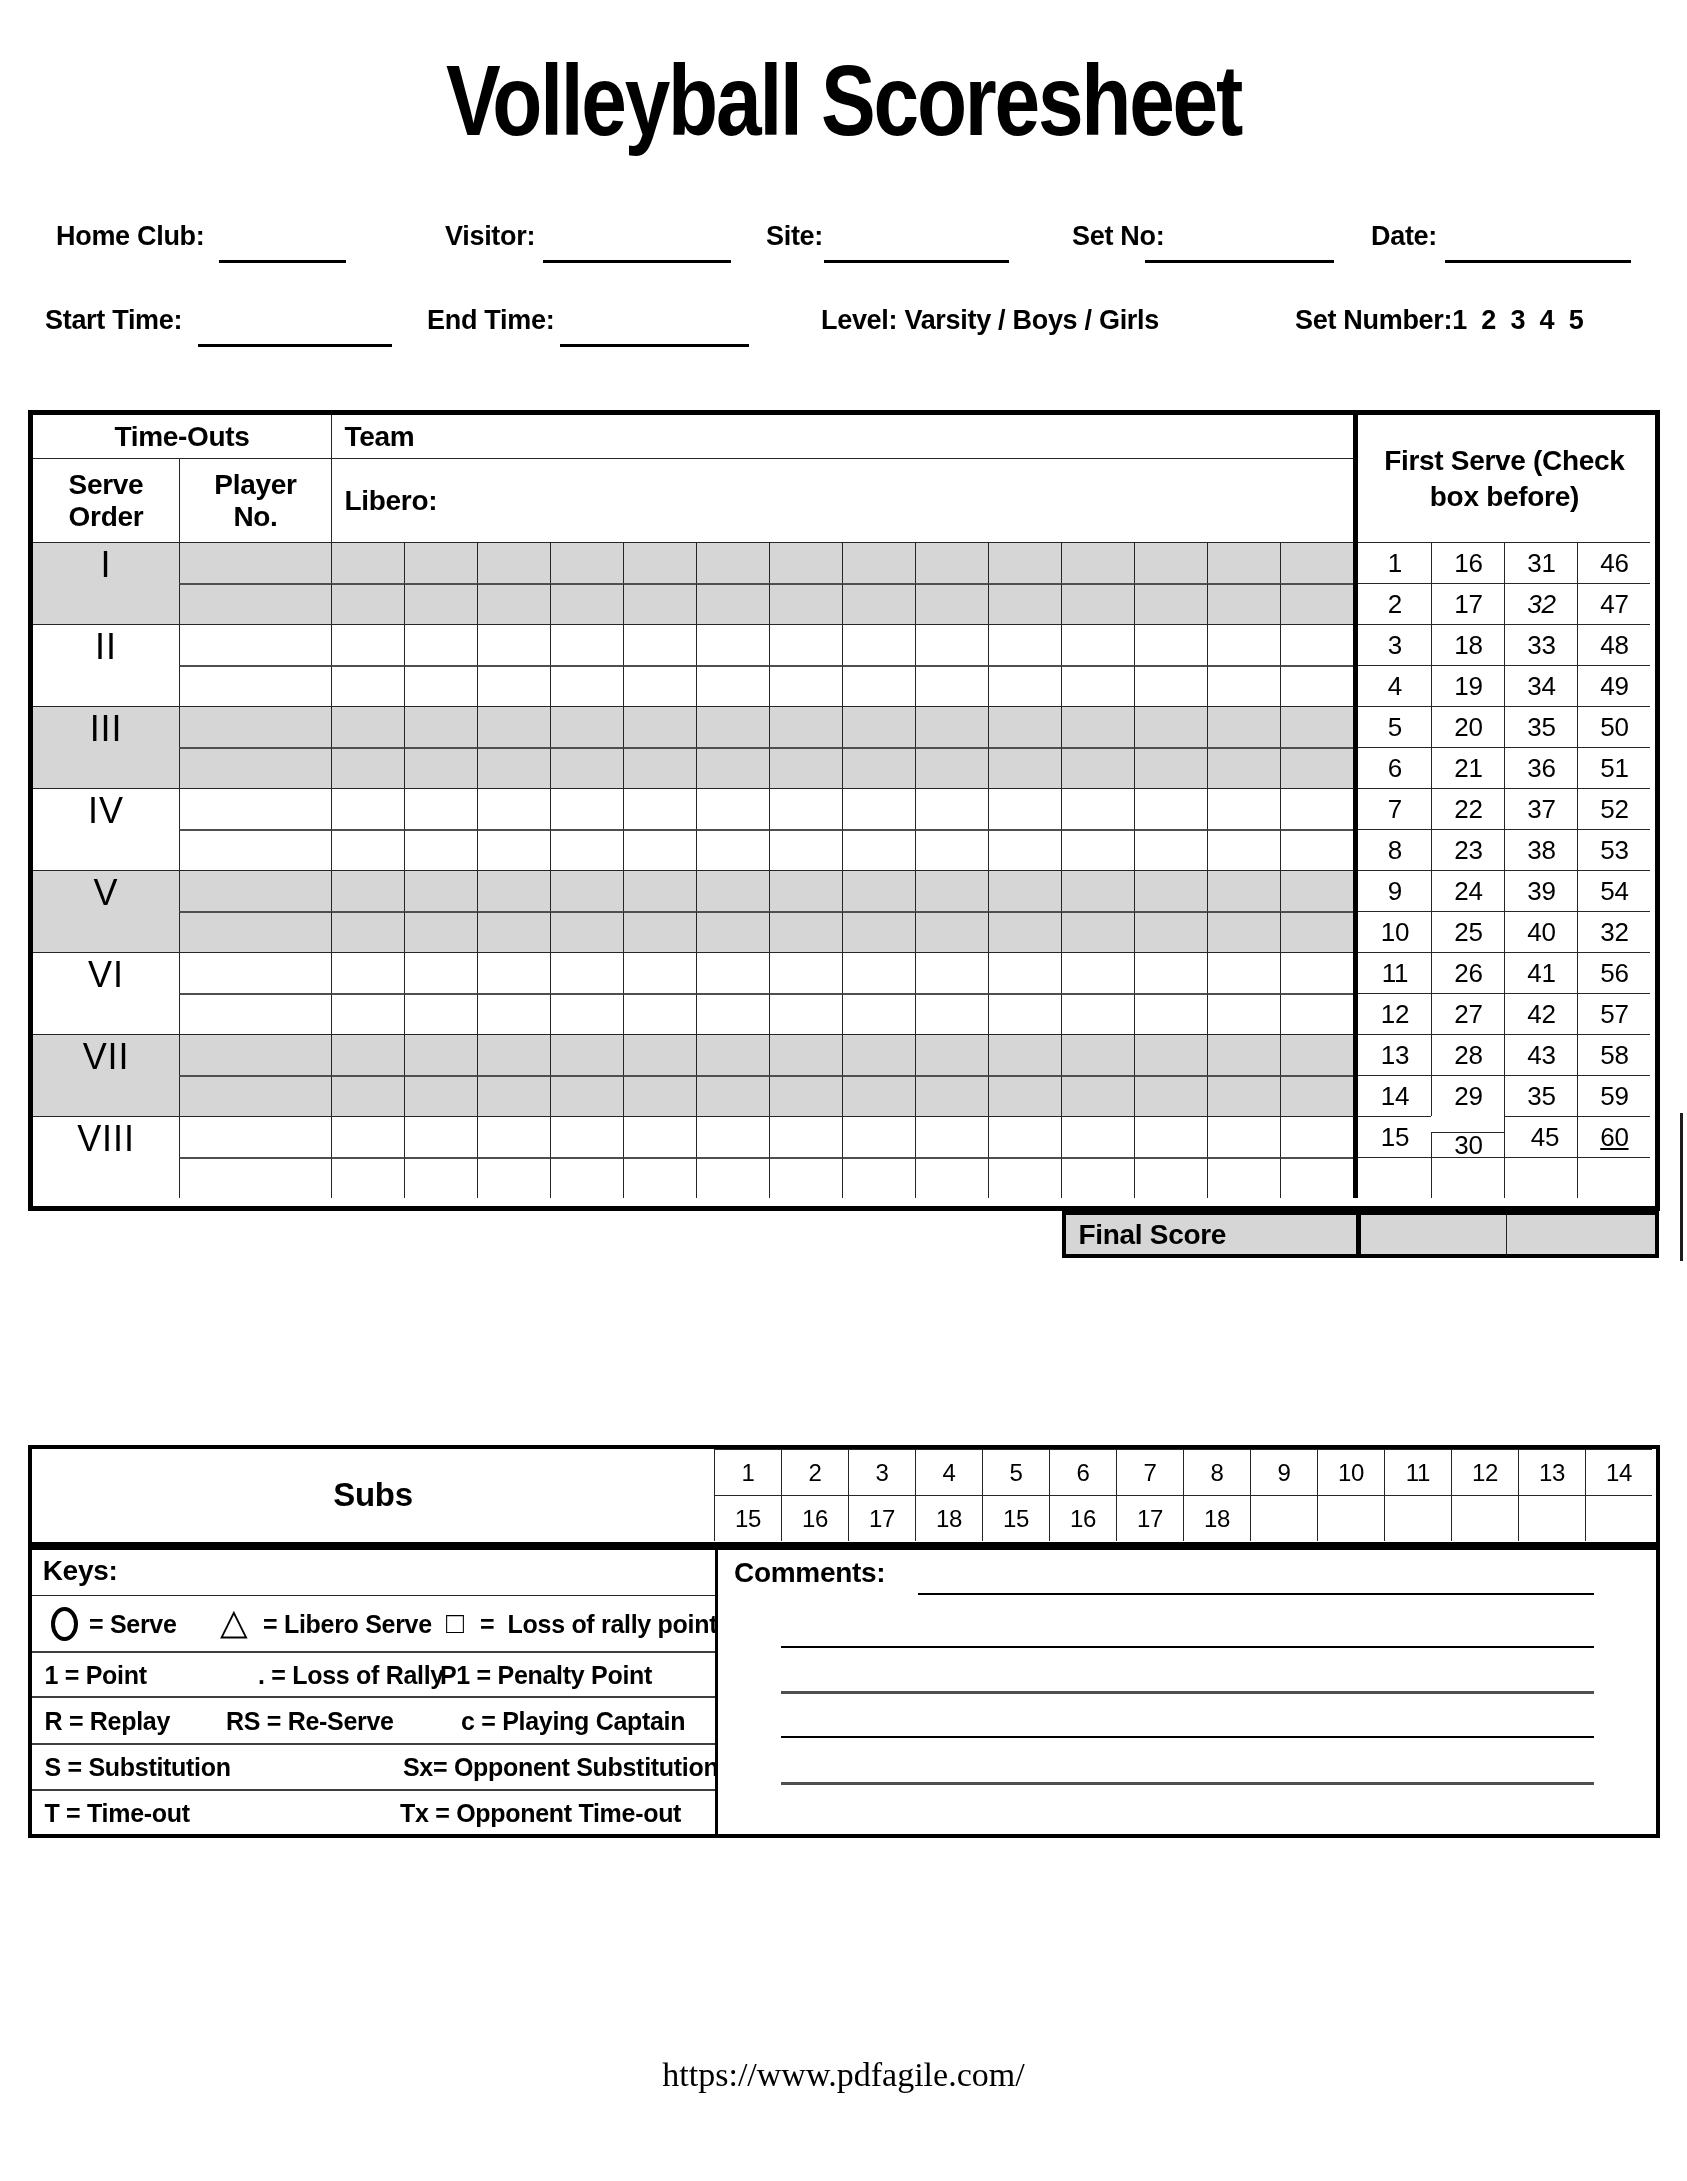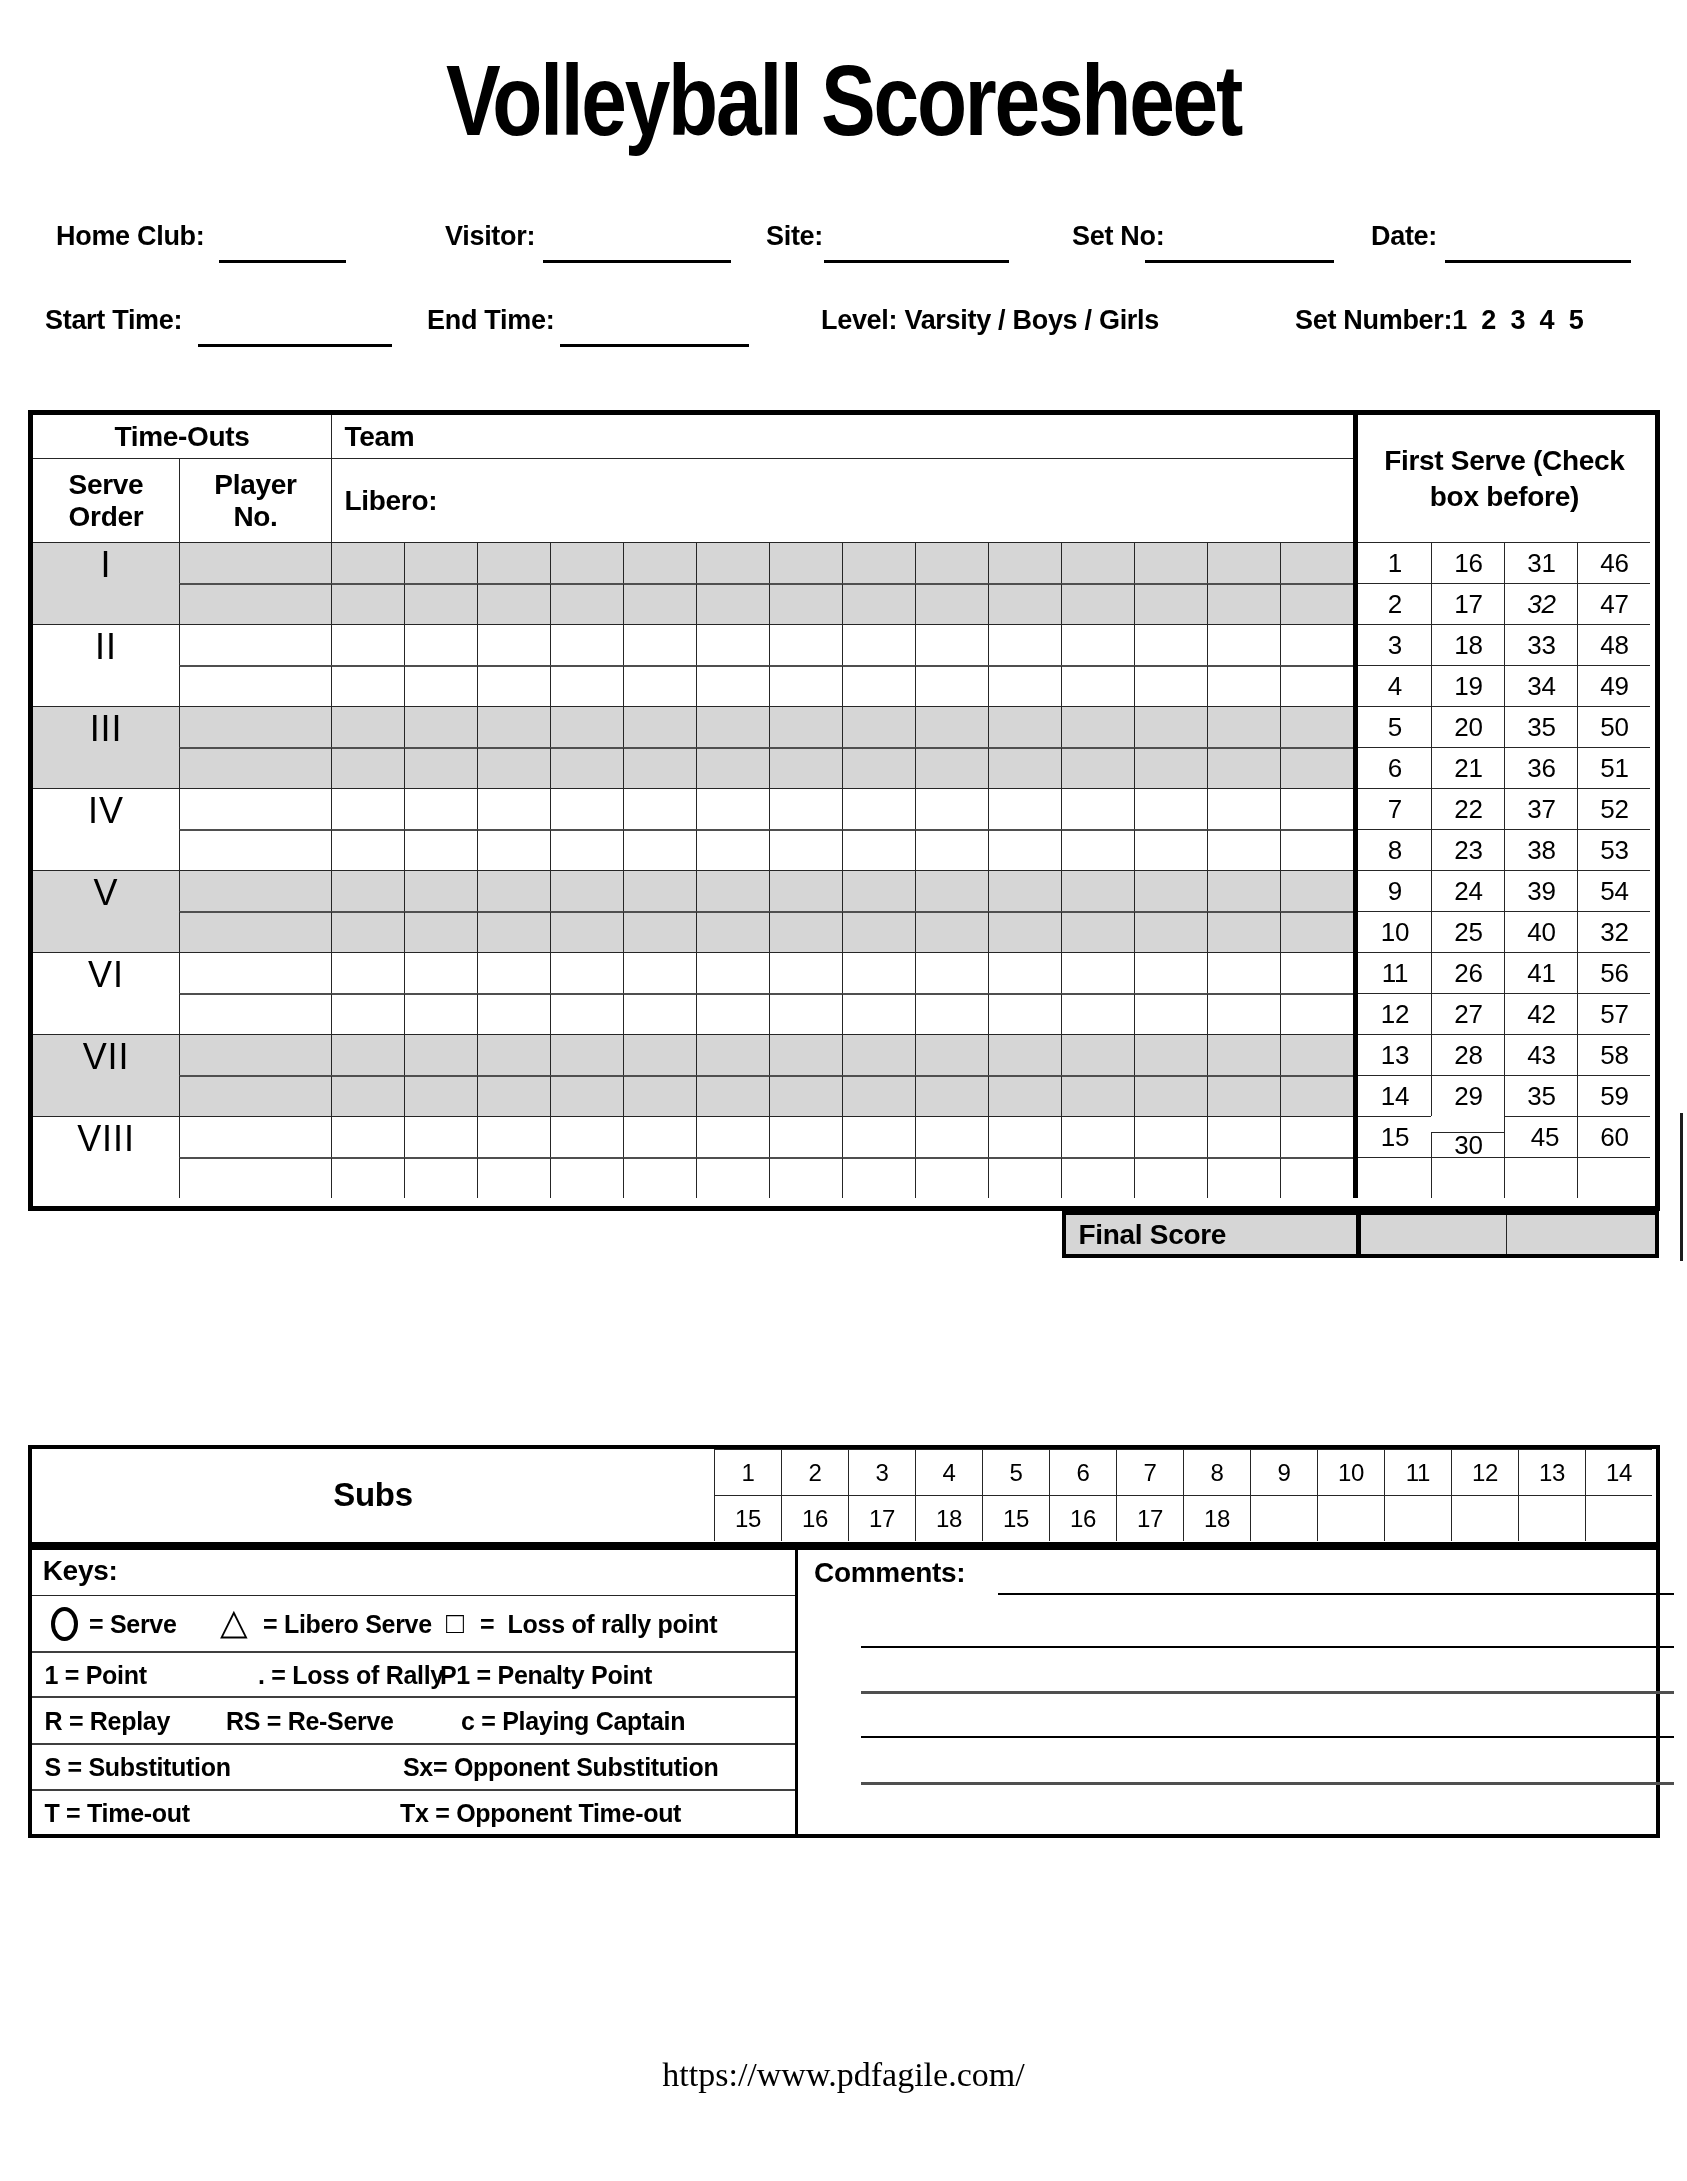--- a/index.html
+++ b/index.html
@@ -59,21 +59,21 @@
     grid-template-columns:682px repeat(14, 67px);
     grid-template-rows:46px 46px;
   }
   .subs-label { grid-column:1; grid-row:1 / 3; border:none; font-size:33px; font-weight:700; }
   .subcell { font-size:24px; font-weight:500; }
   
   .keysbox {
     position:absolute; left:28px; top:1546px; width:1632px; height:292px;
     border:4.5px solid #000; display:flex;
   }
-  .keys-col { width:766px; border-right:3.6px solid #000; position:relative; }
+  .keys-col { width:686px; border-right:3.6px solid #000; position:relative; }
   .krow { position:relative; width:100%; }
   .krow + .krow { border-top:1.8px solid #262626; }
   .krow.thick { border-top:2.7px solid #3f3f3f; }
   .k-title { height:45px; font-size:28px; font-weight:700; padding:5.4px 0 0 10.7px; }
   .k-sym { height:56px; }
   .k-line { height:45px; }
   .k-line2 { height:47px; }
   .k-line3 { height:46px; }
   .kitem { position:absolute; font-size:25px; font-weight:600; top:50%; transform:translateY(-50%); white-space:pre; }
   .sym-circle { position:absolute; left:19px; top:50%; transform:translateY(-50%);
@@ -424,21 +424,21 @@
     <div class="c " style="grid-area: 15 / 19;">28</div>
     <div class="c " style="grid-area: 15 / 20;">43</div>
     <div class="c " style="grid-area: 15 / 21;">58</div>
     <div class="c fs0" style="grid-area: 16 / 18;">14</div>
     <div class="c " style="grid-area: 16 / 19;">29</div>
     <div class="c " style="grid-area: 16 / 20;">35</div>
     <div class="c " style="grid-area: 16 / 21;">59</div>
     <div class="c fs0" style="grid-area: 17 / 18;">15</div>
     <div class="c " style="grid-area: 17 / 19; margin-top: 16px;">30</div>
     <div class="c " style="grid-area: 17 / 20; padding-left: 7px;">45</div>
-    <div class="c " style="grid-area: 17 / 21;">60</div>
+    <div class="c " style="grid-area: 17 / 21; text-decoration: underline;">60</div>
     <div class="c fs0" style="grid-area: 18 / 18;"></div>
     <div class="c " style="grid-area: 18 / 19;"></div>
     <div class="c " style="grid-area: 18 / 20;"></div>
     <div class="c " style="grid-area: 18 / 21;"></div>
   </div>
 
 <div class="finalbar">
   <div class="fb-label">Final Score</div>
   <div class="fb-div"></div>
   <div class="fb-cell1"></div>

